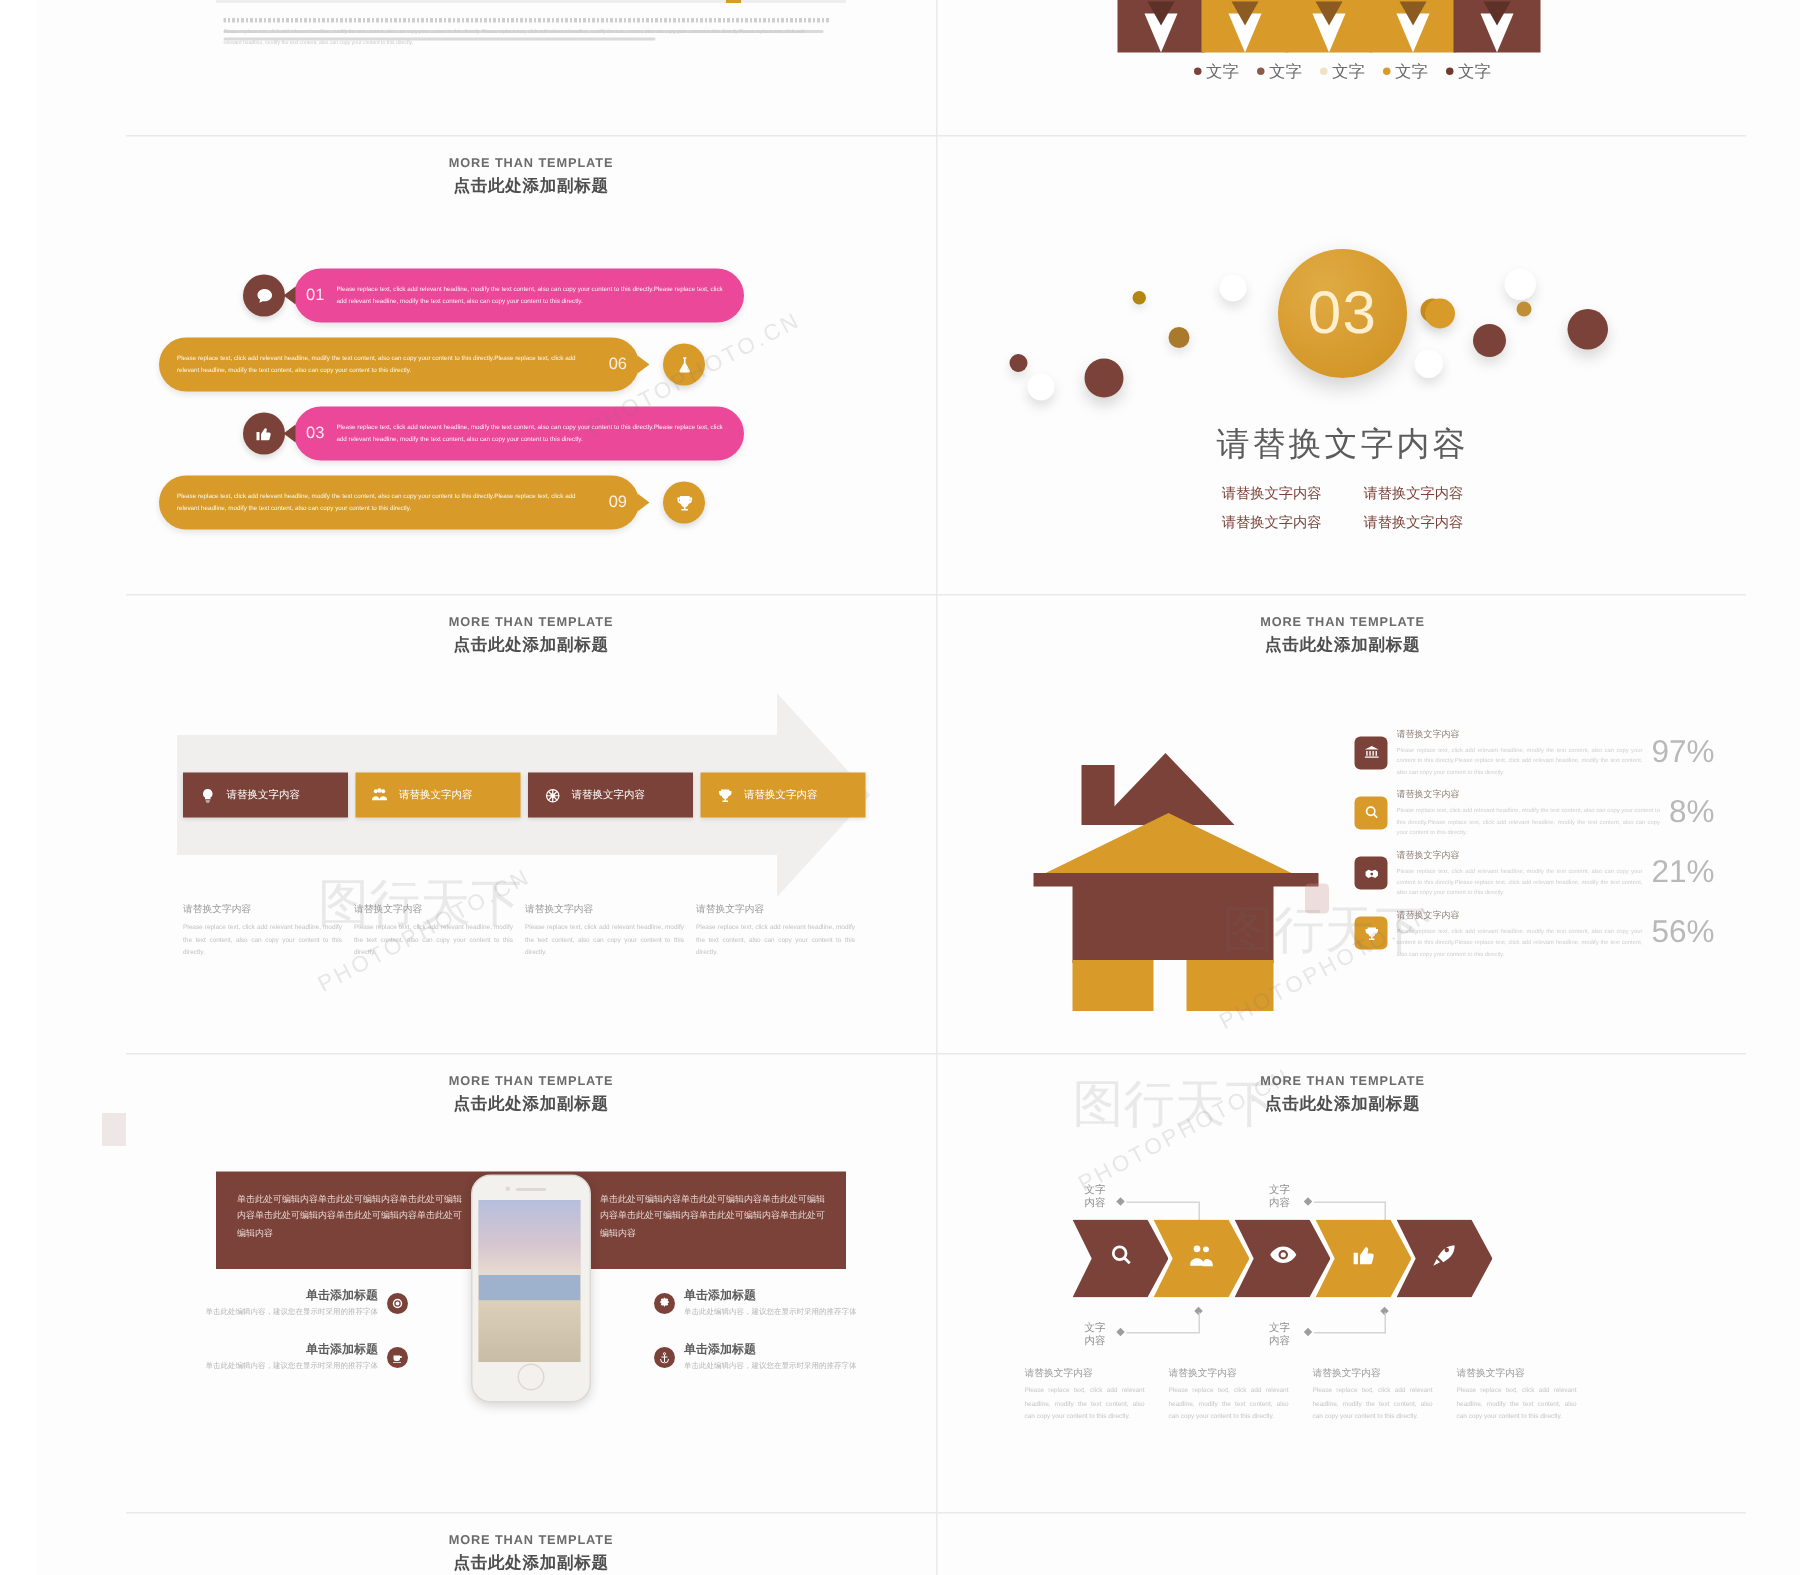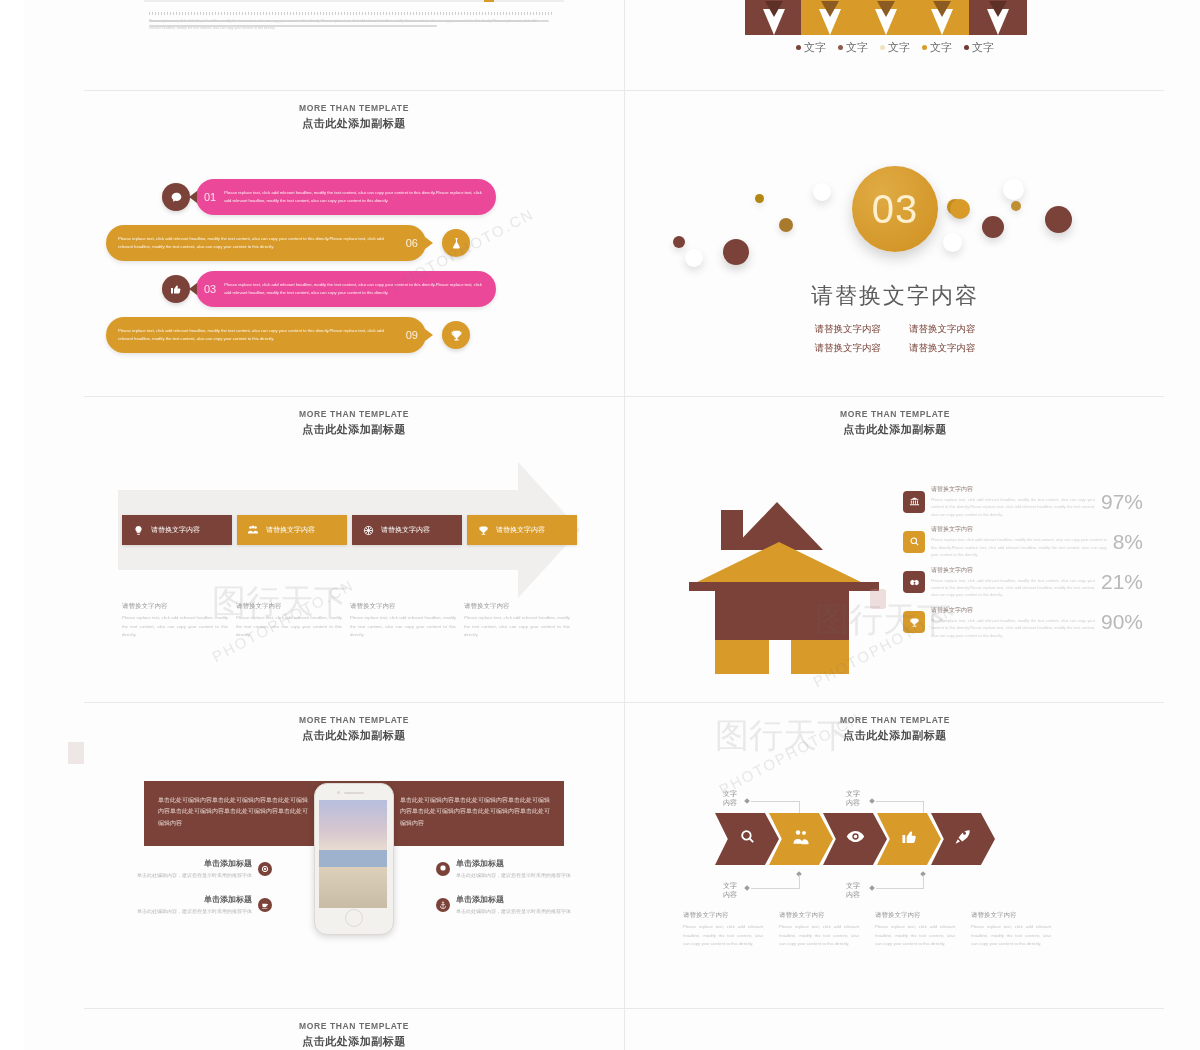--- a/index.html
+++ b/index.html
@@ -454,21 +454,21 @@
         <div class="prow">
           <span class="pic gold">
             <svg width="11" height="11" viewBox="0 0 24 24" fill="#fff">
                 <path d="M6 3h12v2h3v3c0 2.3-1.7 4.2-4 4.5A6 6 0 0113 16.9V19h3v2H8v-2h3v-2.1A6 6 0 017 12.5C4.7 12.2 3 10.3 3 8V5h3V3z"></path>
               </svg>
             </span>
           <span class="ptxt">
               <h5>请替换文字内容</h5>
             <p>Please replace text, click add relevant headline, modify the text content, also can copy your content to this directly.Please replace text, click add relevant headline, modify the text content, also can copy your content to this directly.</p>
             </span>
-          <span class="pval">90%</span>
+          <span class="pval">56%</span>
         </div>
       </div>
       <div class="wm-stamp" style="left:245px;top:192px;"></div>
       <div class="wm-logo" style="left:190px;top:200px;">图行天下</div>
       <div class="wm" style="left:180px;top:240px;">PHOTOPHOTO.CN</div>
     </div>
 
     <div class="slide">
       <div class="hd" style="top:12px;">
         <div class="en">MORE THAN TEMPLATE</div>

